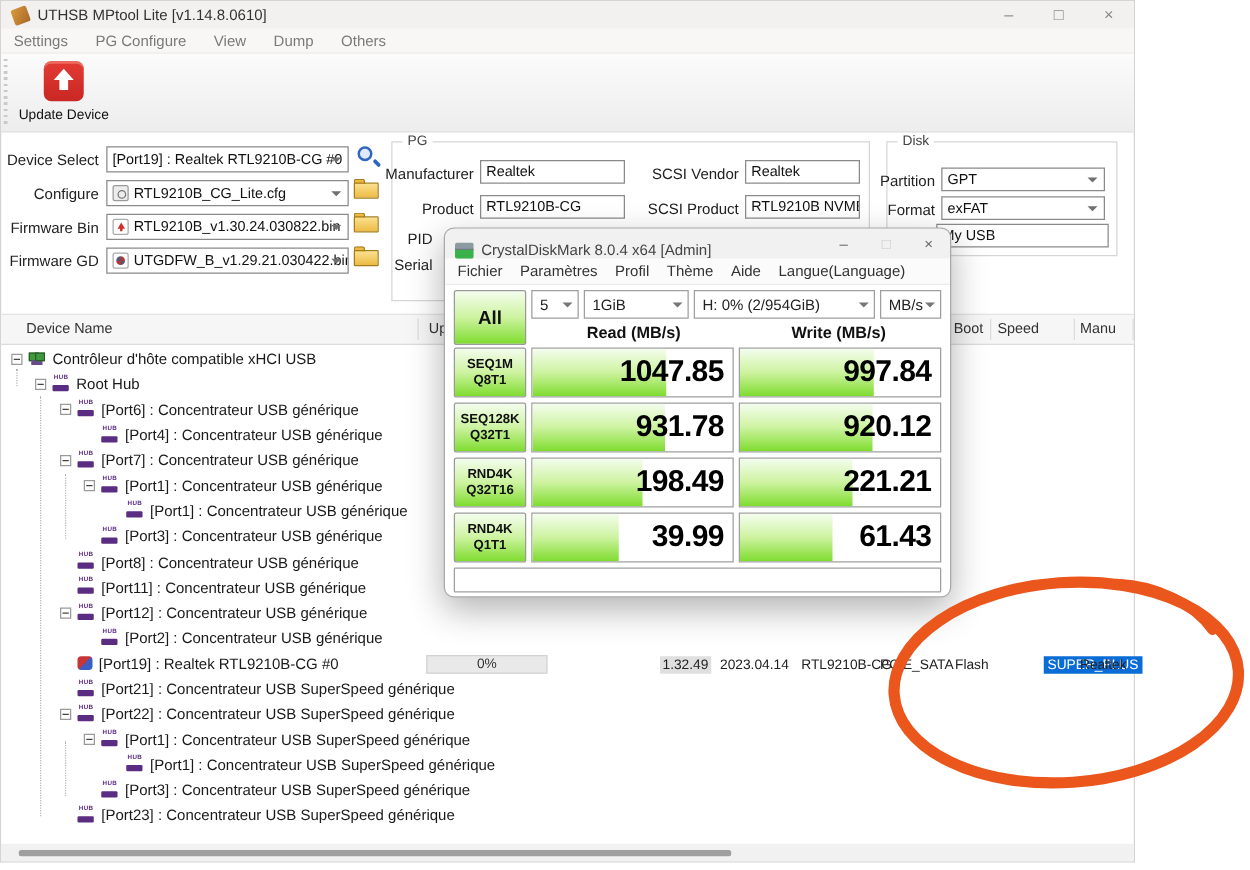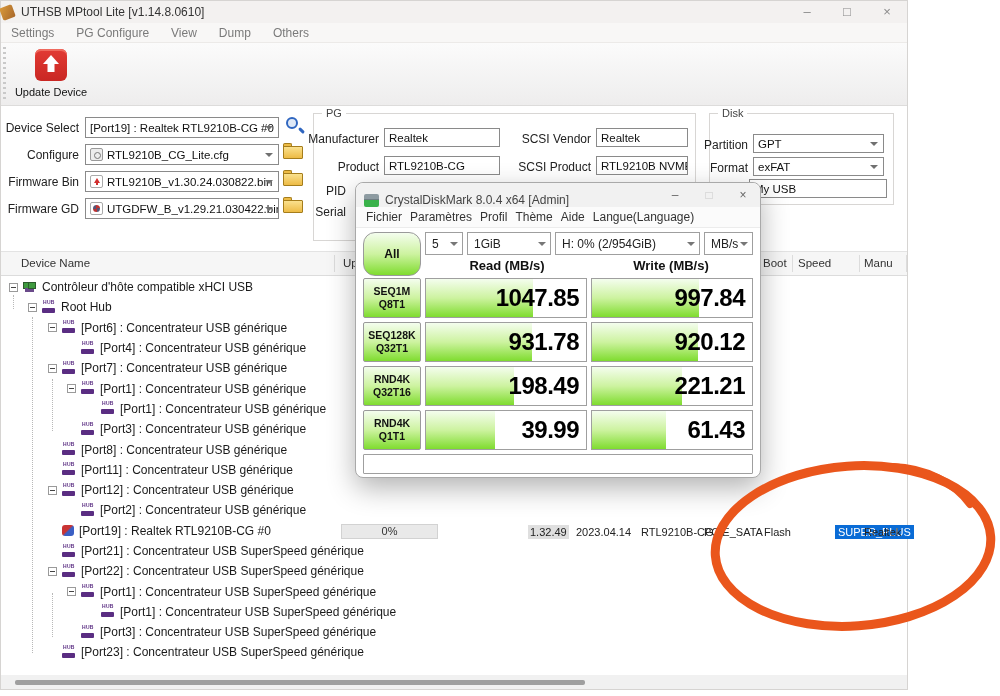--- a/index.html
+++ b/index.html
@@ -2,21 +2,21 @@
 <html><head>
 <meta charset="utf-8">
 <style>
   * { margin:0; padding:0; box-sizing:border-box; }
   html,body { width:1000px; height:696px; background:#fff; font-family:"Liberation Sans", sans-serif; overflow:hidden; }
   .screen { position:relative; width:1000px; height:696px; background:#fff; }
 
   
   .app { position:absolute; left:0; top:0; width:908px; height:690px; background:#fff; border:1px solid #d6d4d2; }
 
-  .titlebar { position:absolute; left:0; top:0; right:0; height:22px; background:#f3f1f0; display:flex; align-items:center; padding-left:0; }
+  .titlebar { position:absolute; left:0; top:0; right:0; height:22px; background:#f3f1f0; display:flex; align-items:center; padding-left:9px; }
   .app-icon { width:13px; height:13px; background:linear-gradient(135deg,#d99a3c,#a8672a); border-radius:2px; transform:rotate(-20deg); margin-right:7px; }
   .title-text { font-size:12px; color:#333; }
   .win-btns { margin-left:auto; display:flex; align-items:center; height:100%; }
   .win-btn { width:40px; text-align:center; color:#8a8a8a; font-size:13px; line-height:22px; }
 
   .menubar { position:absolute; left:0; top:22px; right:0; height:20px; background:#f8f7f6; display:flex; align-items:center; padding-left:10px; gap:22px; border-bottom:1px solid #eceae8; }
   .menu-item { font-size:12px; color:#7a7a7a; }
 
   .toolbar { position:absolute; left:0; top:42px; right:0; height:63px; background:linear-gradient(#fbfbfb,#eeeded); border-bottom:1px solid #dddcdb;padding-left:44px; }
   .toolbar-grip { position:absolute; left:2px; top:4px; bottom:4px; width:3px; background:repeating-linear-gradient(#c9c9c9 0 2px, transparent 2px 5px); }
@@ -85,25 +85,25 @@
   
   .cdm { position:absolute; left:355px; top:182px; width:406px; height:296px; background:#fff; border:1px solid #a9a9a9; border-radius:8px; box-shadow:0 10px 28px rgba(0,0,0,.3); z-index:5; }
   .cdm-titlebar { height:24px; background:#f1f1f1; border-radius:8px 8px 0 0; display:flex; align-items:flex-end; padding-left:8px; }
   .cdm-icon { width:15px; height:13px; margin-right:6px; border-radius:2px; overflow:hidden; flex:none; }
   .cdm-icon .top { height:6px; background:#8d9ba1; border-bottom:1px solid #6f7d82; }
   .cdm-icon .bot { height:7px; background:#39b24a; }
   .cdm-title { font-size:12px; color:#444; }
   .cdm-btns { margin-left:auto; display:flex; align-items:center; height:100%; }
   .cdm-btn { width:34px; text-align:center; font-size:12px; color:#666; }
   .cdm-btn.dim { color:#c9c9c9; }
-  .cdm-menubar { height:21px; display:flex; align-items:center; gap:8px; padding-left:10px; border-bottom:1px solid #ececec; background:#fbfbfb; }
+  .cdm-menubar { height:21px; display:flex; align-items:center; gap:14px; padding-left:10px; border-bottom:1px solid #ececec; background:#fbfbfb; }
   .cdm-menu-item { font-size:12px; color:#333; }
   .cdm-body { padding:4px 7px 0 7px; }
   .cdm-top { display:flex; gap:4px; }
-  .all-btn { width:58px; height:44px; border:1px solid #9a9a9a; border-radius:12px; background:linear-gradient(180deg,#f4fdee 0%,#cdf3a0 50%,#7fdc2f 100%); font-size:12px; font-weight:bold; color:#111; }
+  .all-btn { width:58px; height:44px; border:1px solid #9a9a9a; border-radius:2px; background:linear-gradient(180deg,#f4fdee 0%,#cdf3a0 50%,#7fdc2f 100%); font-size:15px; font-weight:bold; color:#111; }
   .cdm-topright { flex:1; display:flex; flex-direction:column; }
   .dd-row { display:flex; gap:4px; }
   .dd { height:23px; border:1px solid #9f9f9f; background:#fff; font-size:12px; color:#222; display:flex; align-items:center; padding:0 14px 0 6px; position:relative; white-space:nowrap; overflow:hidden; }
   .dd .chev { position:absolute; right:4px; top:9px; width:0; height:0; border-left:4px solid transparent; border-right:4px solid transparent; border-top:4px solid #777; }
   .dd1{width:38px;} .dd2{width:84px;} .dd3{flex:1;} .dd4{width:49px;}
   .rw-headers { display:flex; height:20px; align-items:center; }
   .rw-headers .h { flex:1; text-align:center; font-size:13px; font-weight:bold; color:#111; }
   .bench { margin-top:2px; display:flex; flex-direction:column; gap:4px; }
   .bench-row { display:flex; gap:4px; height:40px; }
   .test-btn { width:58px; border:1px solid #9a9a9a; border-radius:2px; background:linear-gradient(180deg,#f4fdee 0%,#cdf3a0 50%,#7fdc2f 100%); display:flex; flex-direction:column; justify-content:center; align-items:center; font-size:10.5px; font-weight:bold; color:#111; line-height:13px; }

